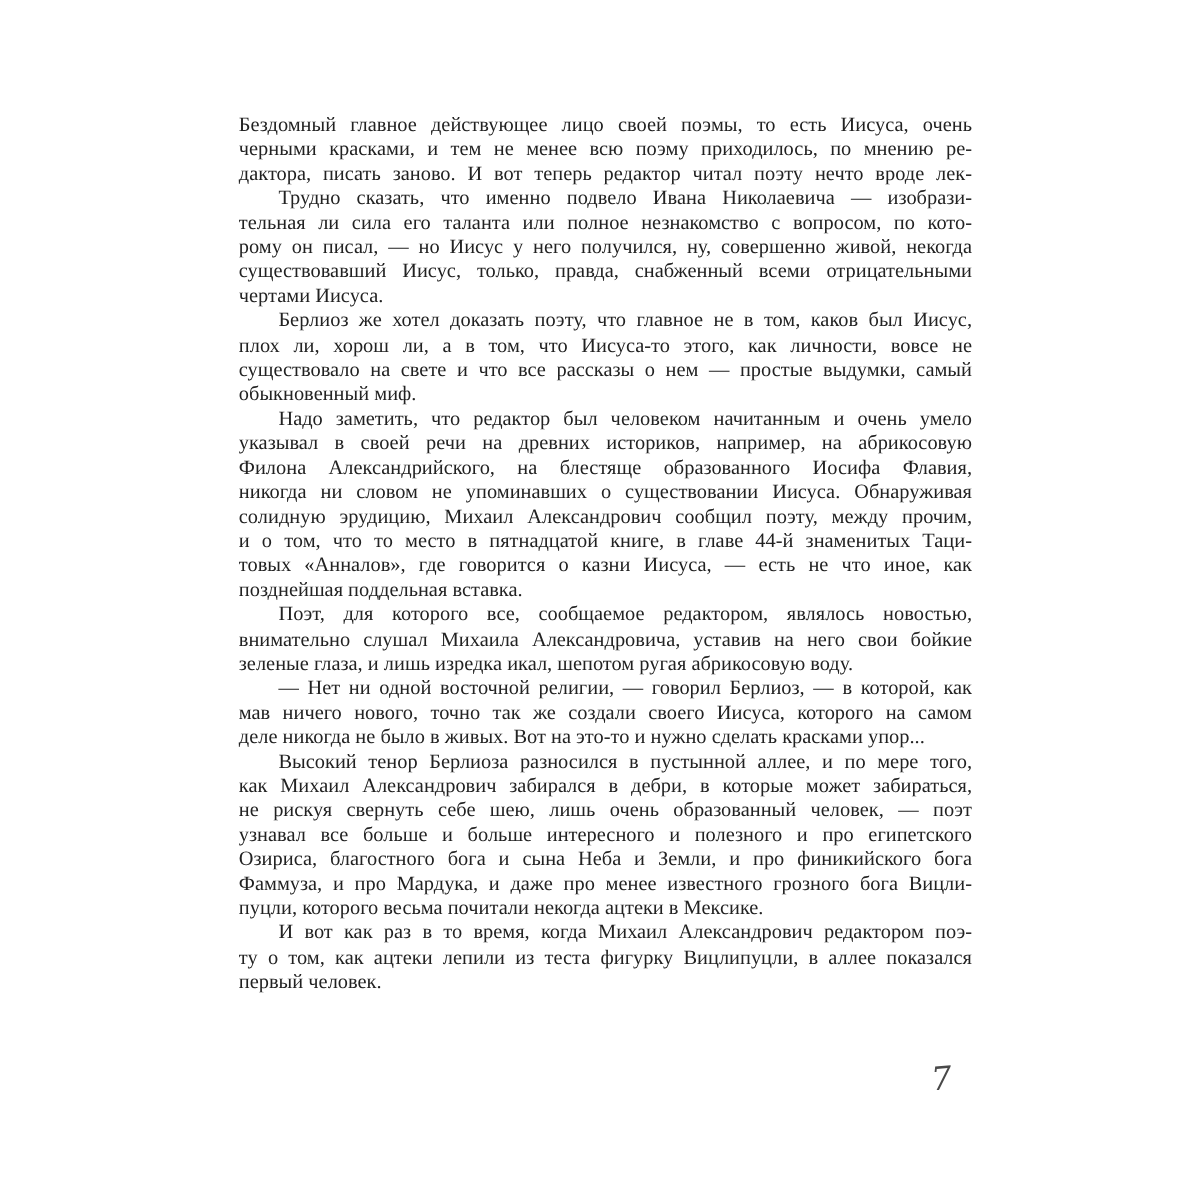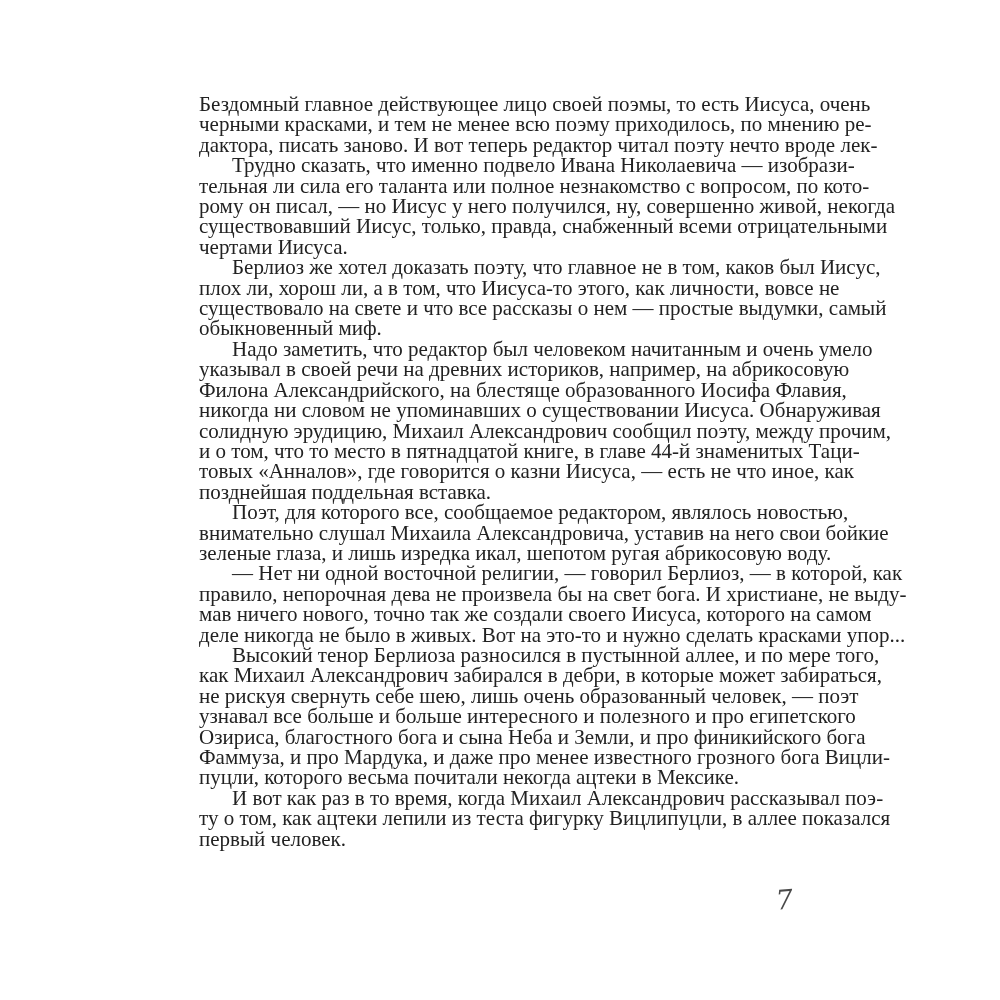--- a/index.html
+++ b/index.html
@@ -13,21 +13,21 @@
     height: 1000px;
     background: #ffffff;
     overflow: hidden;
     font-family: "Liberation Serif", serif;
   }
   .text-block {
     position: absolute;
     left: 199px;
     top: 94px;
     width: 611px;
-    font-size: 21px;
+    font-size: 17px;
     line-height: 20.4px;
     color: #222222;
     font-family: "Liberation Serif", serif;
   }
   .paragraph {
     margin: 0;
     padding: 0;
   }
   .line {
     white-space: nowrap;
@@ -85,33 +85,32 @@
         <div class="line">товых «Анналов», где говорится о казни Иисуса, — есть не что иное, как</div>
         <div class="line last">позднейшая поддельная вставка.</div>
       </div>
       <div class="paragraph">
         <div class="line indent">Поэт, для которого все, сообщаемое редактором, являлось новостью,</div>
         <div class="line">внимательно слушал Михаила Александровича, уставив на него свои бойкие</div>
         <div class="line last">зеленые глаза, и лишь изредка икал, шепотом ругая абрикосовую воду.</div>
       </div>
       <div class="paragraph">
         <div class="line indent">— Нет ни одной восточной религии, — говорил Берлиоз, — в которой, как</div>
-        <div class="line">правило, непорочная дева не произвела бы на свет бога. И христиане, не выду-</div>
         <div class="line">мав ничего нового, точно так же создали своего Иисуса, которого на самом</div>
         <div class="line last">деле никогда не было в живых. Вот на это-то и нужно сделать красками упор...</div>
       </div>
       <div class="paragraph">
         <div class="line indent">Высокий тенор Берлиоза разносился в пустынной аллее, и по мере того,</div>
         <div class="line">как Михаил Александрович забирался в дебри, в которые может забираться,</div>
         <div class="line">не рискуя свернуть себе шею, лишь очень образованный человек, — поэт</div>
         <div class="line">узнавал все больше и больше интересного и полезного и про египетского</div>
         <div class="line">Озириса, благостного бога и сына Неба и Земли, и про финикийского бога</div>
         <div class="line">Фаммуза, и про Мардука, и даже про менее известного грозного бога Вицли-</div>
         <div class="line last">пуцли, которого весьма почитали некогда ацтеки в Мексике.</div>
       </div>
       <div class="paragraph">
-        <div class="line indent">И вот как раз в то время, когда Михаил Александрович рассказывал поэ-</div>
+        <div class="line indent">И вот как раз в то время, когда Михаил Александрович редактором поэ-</div>
         <div class="line">ту о том, как ацтеки лепили из теста фигурку Вицлипуцли, в аллее показался</div>
         <div class="line last">первый человек.</div>
       </div>
     </div>
   <div class="folio">7</div>
 </div>
 
 </body></html>

